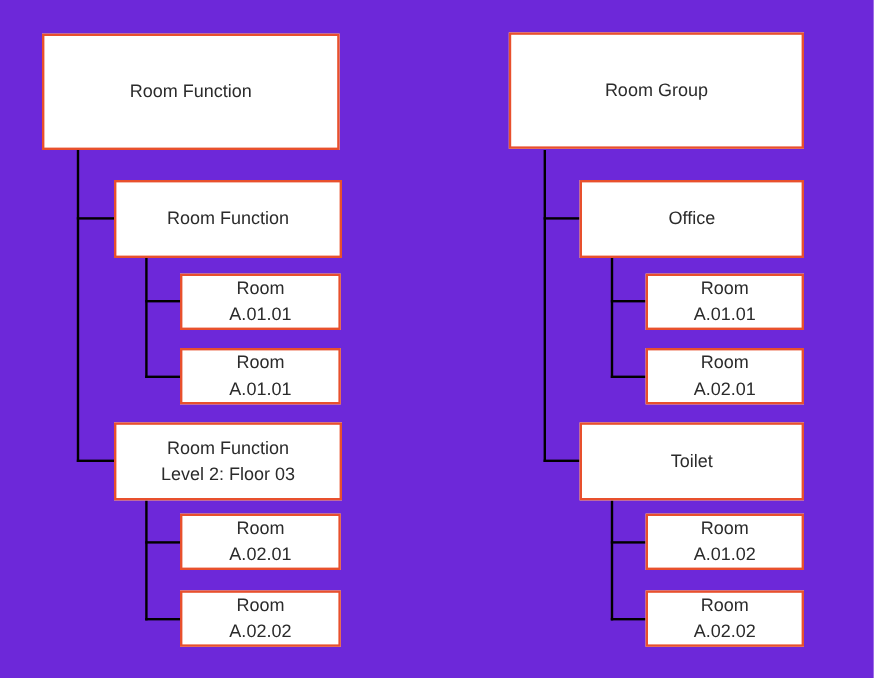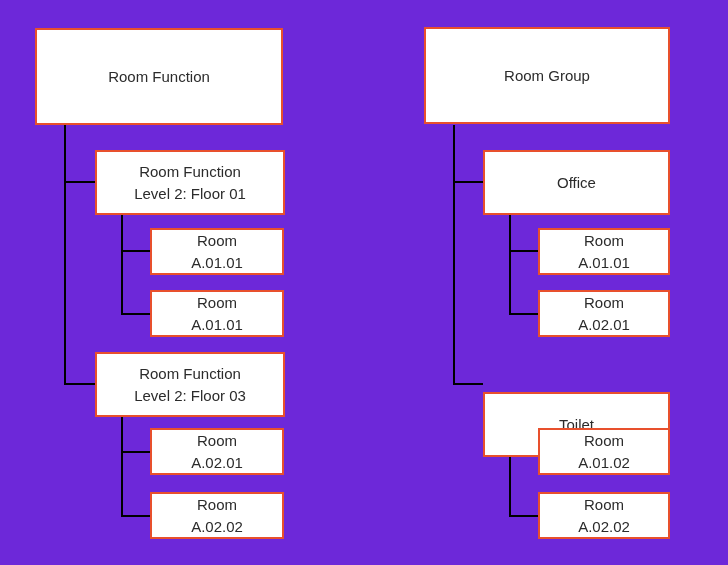--- a/index.html
+++ b/index.html
@@ -49,21 +49,20 @@
     <div class="box" style="left:35px; top:28px; width:248px; height:97px;">
       <span>Room Function</span>
     </div>
 
     <div class="vline" style="left:64px; top:125px; height:260px;"></div>
     <div class="hline" style="left:64px; top:181px; width:31px;"></div>
     <div class="hline" style="left:64px; top:383px; width:31px;"></div>
 
     <div class="box" style="left:95px; top:150px; width:190px; height:65px;">
       <span>Room Function</span>
-      <span>Level 2: Floor 01</span>
     </div>
 
     <div class="vline" style="left:121px; top:215px; height:100px;"></div>
     <div class="hline" style="left:121px; top:250px; width:29px;"></div>
     <div class="hline" style="left:121px; top:313px; width:29px;"></div>
 
     <div class="box" style="left:150px; top:228px; width:134px; height:47px;">
       <span>Room</span>
       <span>A.01.01</span>
     </div>
@@ -112,21 +111,21 @@
 
     <div class="box" style="left:538px; top:228px; width:132px; height:47px;">
       <span>Room</span>
       <span>A.01.01</span>
     </div>
     <div class="box" style="left:538px; top:290px; width:132px; height:47px;">
       <span>Room</span>
       <span>A.02.01</span>
     </div>
 
-    <div class="box" style="left:483px; top:352px; width:187px; height:65px;margin-top:40px;">
+    <div class="box" style="left:483px; top:352px; width:187px; height:65px;">
       <span>Toilet</span>
     </div>
 
     <div class="vline" style="left:509px; top:417px; height:100px;"></div>
     <div class="hline" style="left:509px; top:451px; width:29px;"></div>
     <div class="hline" style="left:509px; top:515px; width:29px;"></div>
 
     <div class="box" style="left:538px; top:428px; width:132px; height:47px;">
       <span>Room</span>
       <span>A.01.02</span>

